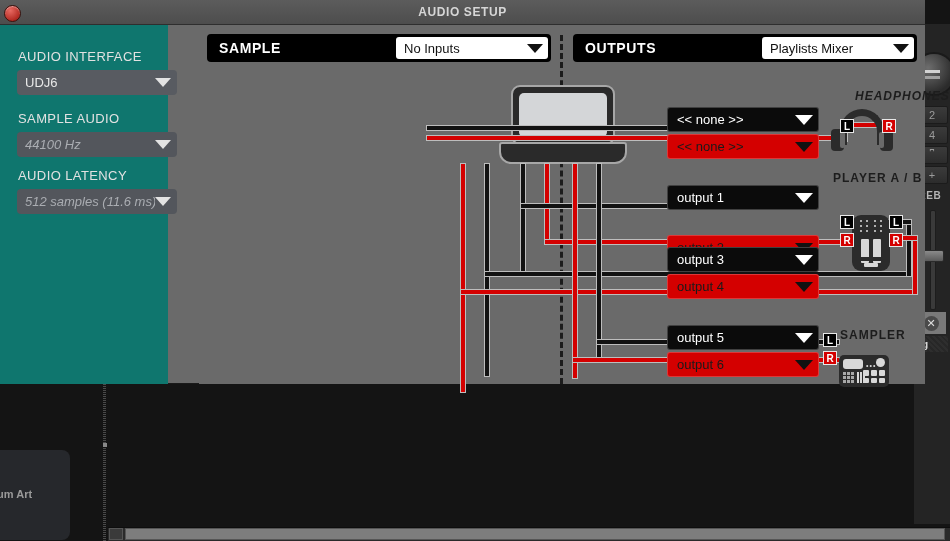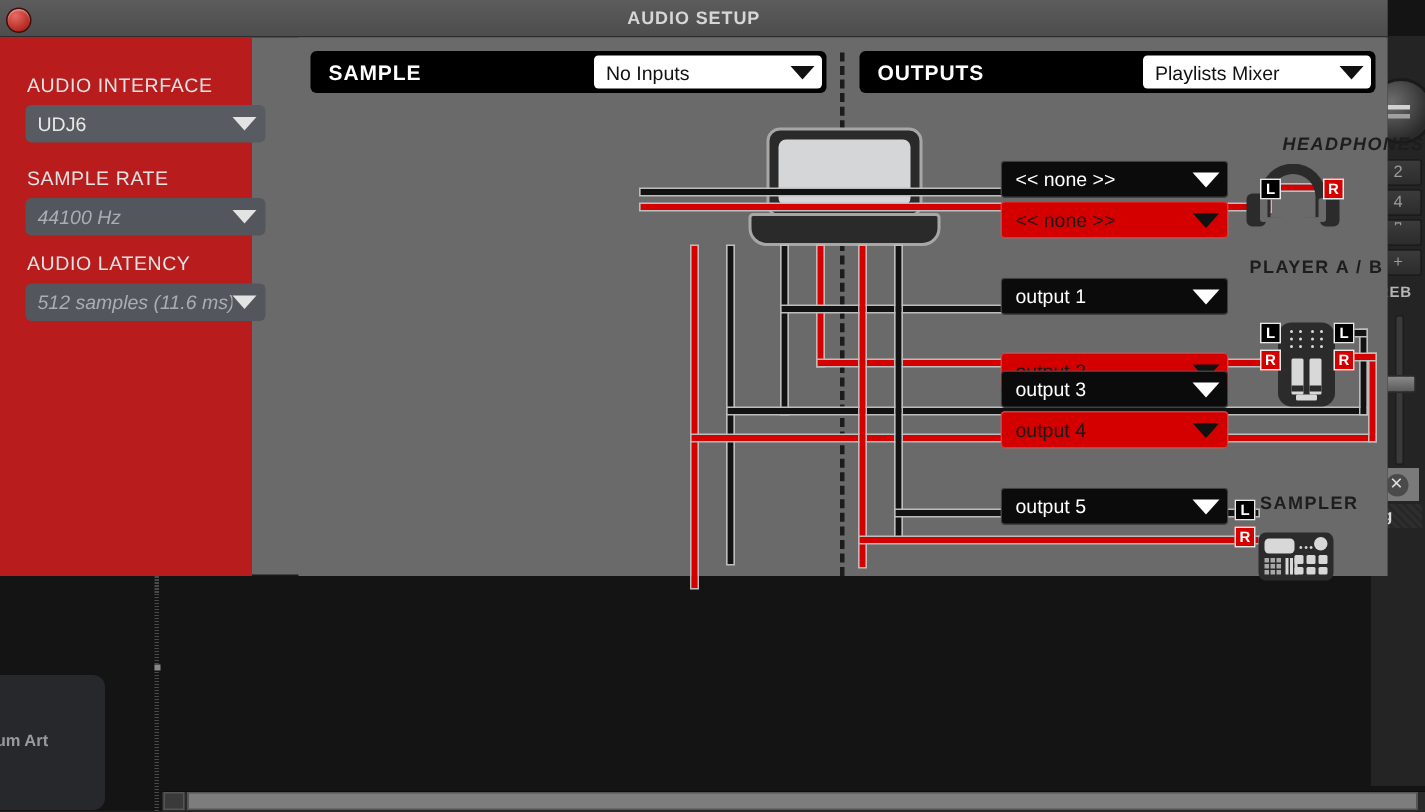--- a/index.html
+++ b/index.html
@@ -121,21 +121,21 @@
     position: absolute; left: 4px; top: 5px; width: 17px; height: 17px;
     border-radius: 50%;
     background: radial-gradient(circle at 35% 30%, #e86a62, #b32a22 70%, #6f1711 100%);
     border: 1px solid #3a100c;
     box-shadow: inset 0 1px 1px rgba(255,255,255,.45);
   }
 
   
   .sidebar {
     position: absolute; left: 0; top: 25px; width: 168px; height: 359px;
-    background: #b91c1c;
+    background: #0f766e;
   }
   .field-label {
     position: absolute; left: 18px; color: #e2e2e2; font-size: 13px; letter-spacing: .4px;
   }
   .select-box {
     position: absolute; left: 17px; width: 160px; height: 25px;
     background: #585b61; border-radius: 4px;
     display: flex; align-items: center; padding: 0 6px 0 8px;
   }
   .select-box.dim { background: #53565c; }
@@ -310,21 +310,21 @@
   </div>
 
   <div class="sidebar">
 
     <div class="field-label" style="top:24px">AUDIO INTERFACE</div>
     <div class="select-box" style="top:45px">
       <span class="select-value">UDJ6</span>
       <span class="caret"></span>
     </div>
 
-    <div class="field-label" style="top:86px">SAMPLE RATE</div>
+    <div class="field-label" style="top:86px">SAMPLE AUDIO</div>
     <div class="select-box dim" style="top:107px">
       <span class="select-value dim">44100 Hz</span>
       <span class="caret"></span>
     </div>
 
     <div class="field-label" style="top:143px">AUDIO LATENCY</div>
     <div class="select-box dim" style="top:164px">
       <span class="select-value dim">512 samples (11.6 ms)</span>
       <span class="caret"></span>
     </div>
@@ -481,15 +481,19 @@
           <i></i>
       </div>
     </div>
     <div class="jack L" style="left:624px; top:308px;">L</div>
     <div class="jack R" style="left:624px; top:326px;">R</div>
 
     <div class="out-row blk" style="left:468px; top:300px;">
       <span class="txt">output 5</span>
       <span class="caret-w"></span>
     </div>
+    <div class="out-row red" style="left:468px; top:327px;">
+      <span class="txt">output 6</span>
+      <span class="caret-k"></span>
+    </div>
 
   </div>
 </div>
 
 </body></html>

